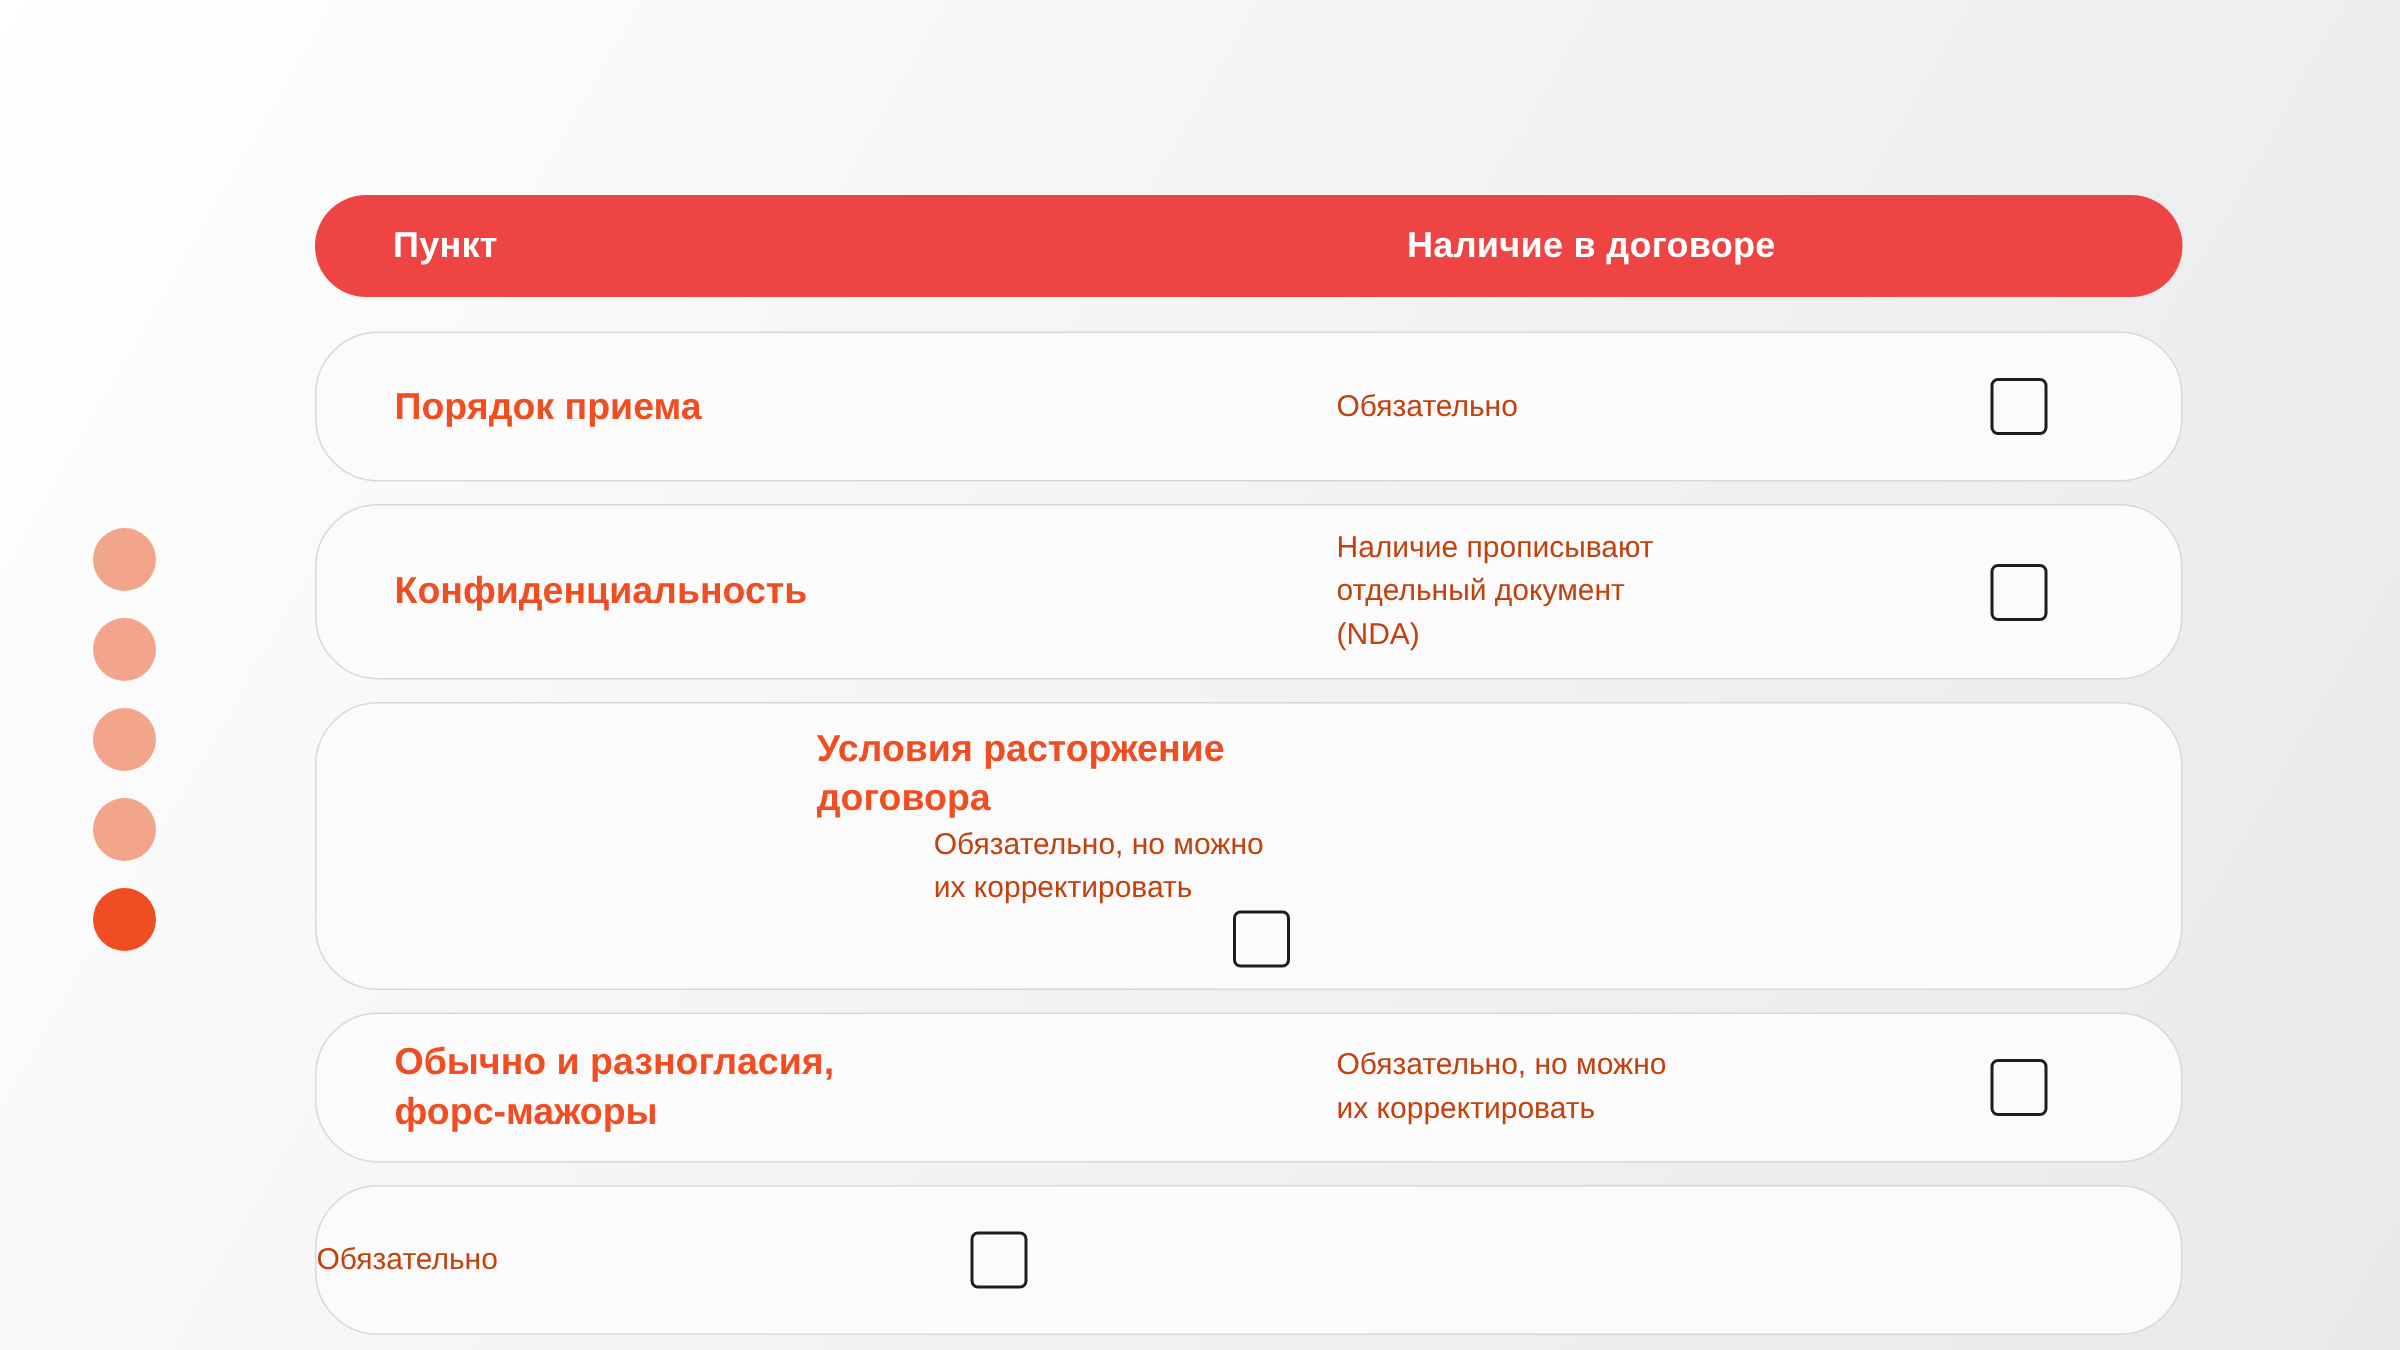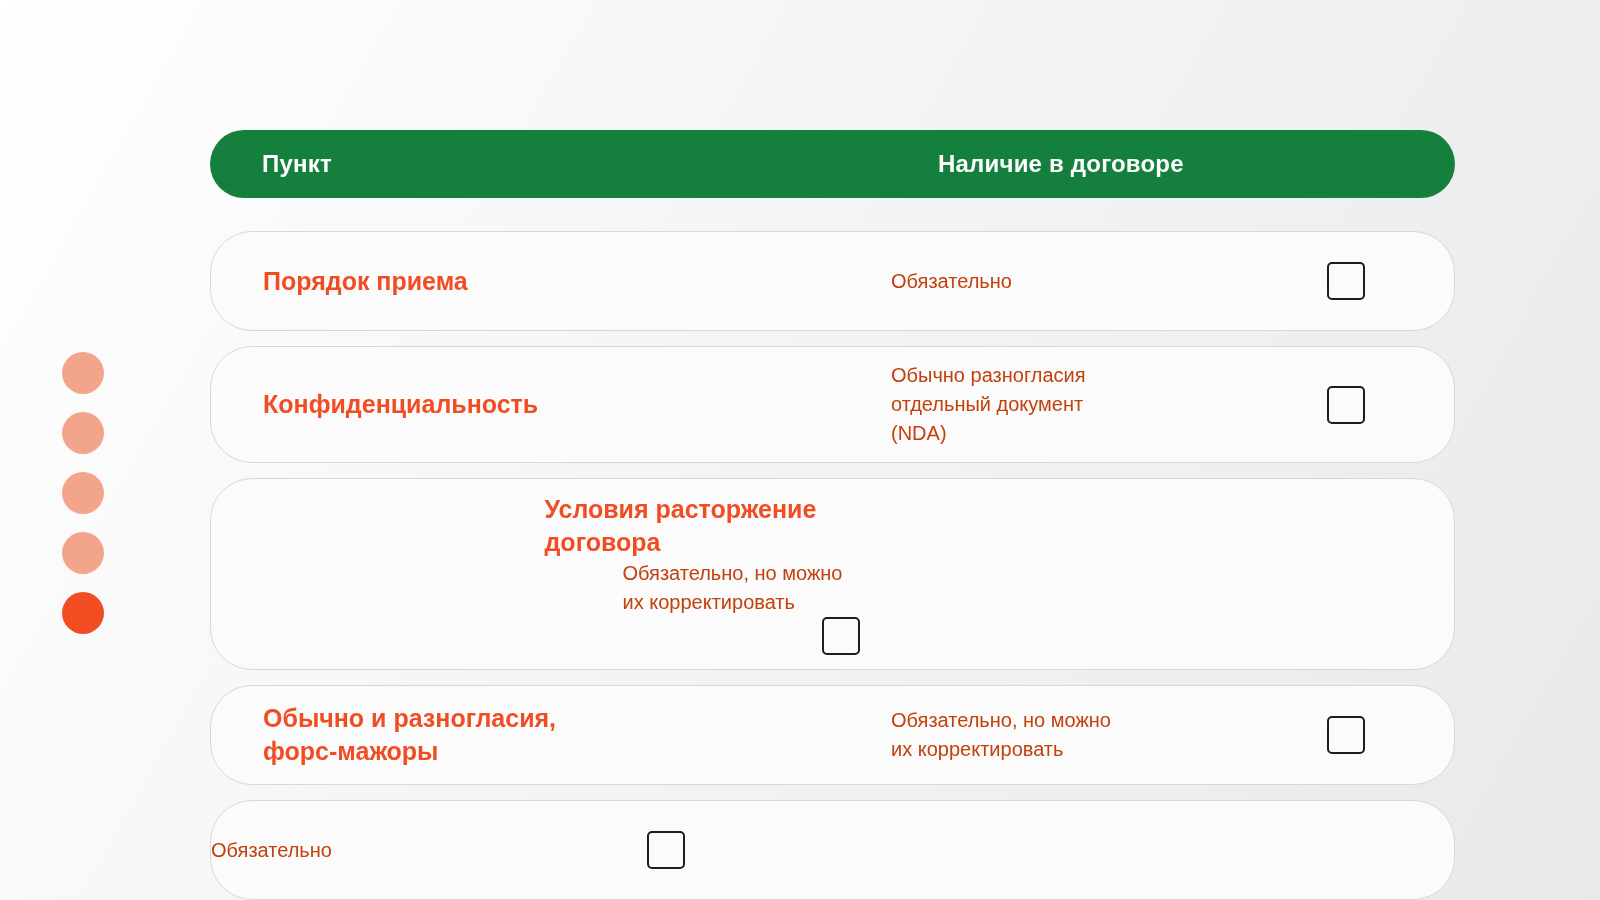--- a/index.html
+++ b/index.html
@@ -45,24 +45,24 @@
 
   .row {
     display: flex;
     align-items: center;
     box-sizing: border-box;
     border-radius: 42px;
     margin-bottom: 15px;
   }
 
   .header-row {
-    background: #15803d;
+    background: #ef4444;
     height: 68px;
     border-radius: 34px;
-    margin-bottom: 33px;
+    margin-bottom: 23px;
   }
   .header-cell {
     color: #ffffff;
     font-size: 24px;
     font-weight: bold;
     letter-spacing: .2px;
   }
   .header-cell.left  { padding-left: 52px; width: 680px; }
   .header-cell.right { width: 520px; }
 
@@ -142,21 +142,21 @@
     <div class="cell-check">
       <div class="checkbox"></div>
     </div>
   </div>
 
   <div class="row body-row row-h2">
     <div class="cell-item">
       <div>Конфиденциальность</div>
     </div>
     <div class="cell-note">
-      <div>Обычно разногласия</div>
+      <div>Наличие прописывают</div>
       <div>отдельный документ</div>
       <div>(NDA)</div>
     </div>
     <div class="cell-check">
       <div class="checkbox"></div>
     </div>
   </div>
 
   <div class="row body-row row-h3">
     <div class="cell-item">

